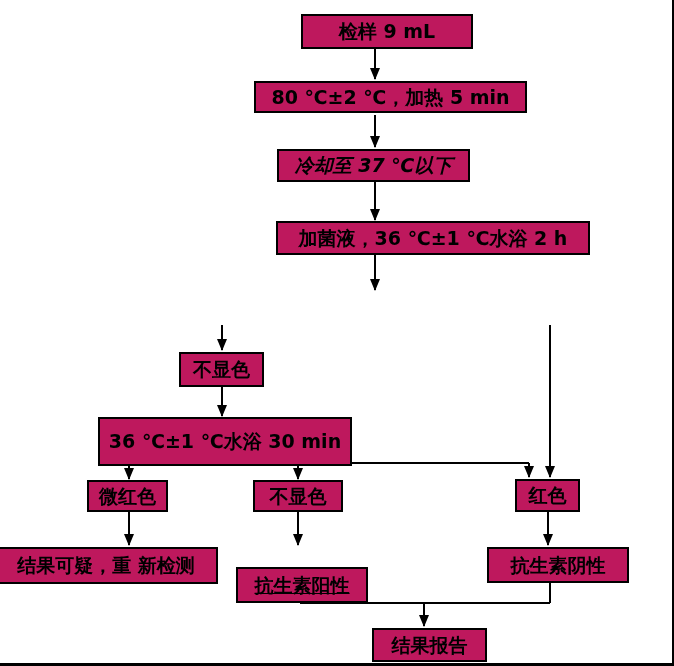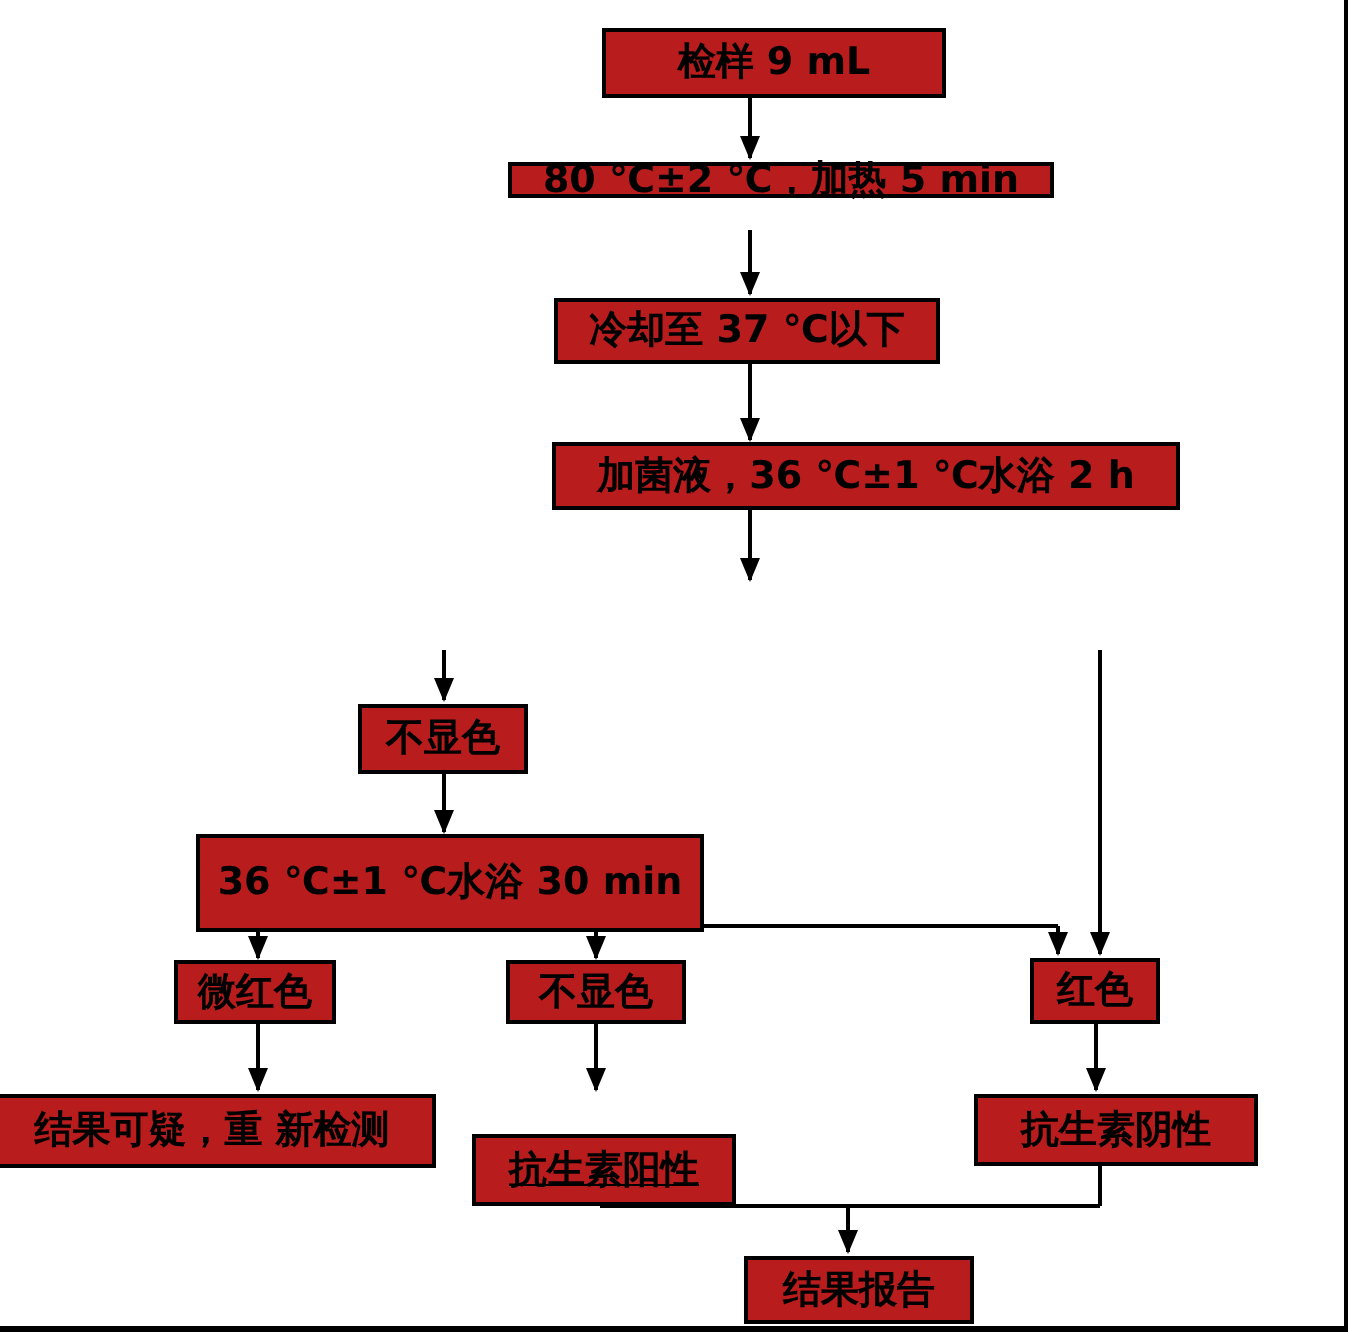--- a/index.html
+++ b/index.html
@@ -3,21 +3,21 @@
 <meta charset="utf-8">
 <style>
   html,body{margin:0;padding:0;background:#ffffff;}
   body{font-family:"DejaVu Sans",sans-serif;}
   .canvas{
     position:relative;width:674px;height:666px;background:#ffffff;
     border-right:2px solid #000;border-bottom:3px solid #000;
     box-sizing:border-box;overflow:hidden;
   }
   .node{
-    position:absolute;box-sizing:border-box;border:2px solid #000;background:#b91c1c;
+    position:absolute;box-sizing:border-box;border:2px solid #000;background:#be185d;
     display:flex;align-items:center;justify-content:center;
     font-weight:bold;font-size:19px;line-height:1;color:#000;white-space:nowrap;z-index:2;
   }
   svg.wires{position:absolute;left:0;top:0;z-index:1;}
   svg.wires line, svg.wires polyline{stroke:#000;stroke-width:2;fill:none;}
 </style>
 </head>
 <body>
 
 <div class="canvas">
@@ -48,22 +48,22 @@
     <line x1="298" y1="512" x2="298" y2="545" marker-end="url(#arw)"></line>
     <line x1="548" y1="512" x2="548" y2="545" marker-end="url(#arw)"></line>
 
     <line x1="300" y1="583" x2="300" y2="603"></line>
     <line x1="550" y1="583" x2="550" y2="603"></line>
     <line x1="300" y1="603" x2="550" y2="603"></line>
     <line x1="424" y1="603" x2="424" y2="626" marker-end="url(#arw)"></line>
   </svg>
 
   <div class="node" style="left:301px;top:14px;width:172px;height:35px;">检样 9 mL</div>
-  <div class="node" style="left:254px;top:81px;width:273px;height:18px;">80 ℃±2 ℃，加热 5 min</div>
-  <div class="node" style="left:277px;top:149px;width:193px;height:33px;">冷却至 37 ℃以下</div>
+  <div class="node" style="left:254px;top:81px;width:273px;height:32px;">80 ℃±2 ℃，加热 5 min</div>
+  <div class="node" style="left:277px;top:149px;width:193px;height:33px;font-style:italic;">冷却至 37 ℃以下</div>
   <div class="node" style="left:228px;top:221px;width:314px;height:34px;margin-left:48px;">加菌液，36 ℃±1 ℃水浴 2 h</div>
   <div class="node" style="left:179px;top:352px;width:85px;height:35px;">不显色</div>
   <div class="node" style="left:98px;top:417px;width:254px;height:49px;">36 ℃±1 ℃水浴 30 min</div>
   <div class="node" style="left:87px;top:480px;width:81px;height:32px;">微红色</div>
   <div class="node" style="left:253px;top:480px;width:90px;height:32px;">不显色</div>
   <div class="node" style="left:515px;top:479px;width:65px;height:33px;">红色</div>
   <div class="node" style="left:-6px;top:547px;width:224px;height:37px;">结果可疑，重 新检测</div>
   <div class="node" style="left:236px;top:567px;width:132px;height:36px;text-decoration:underline;">抗生素阳性</div>
   <div class="node" style="left:487px;top:547px;width:142px;height:36px;">抗生素阴性</div>
   <div class="node" style="left:372px;top:628px;width:115px;height:34px;">结果报告</div>

